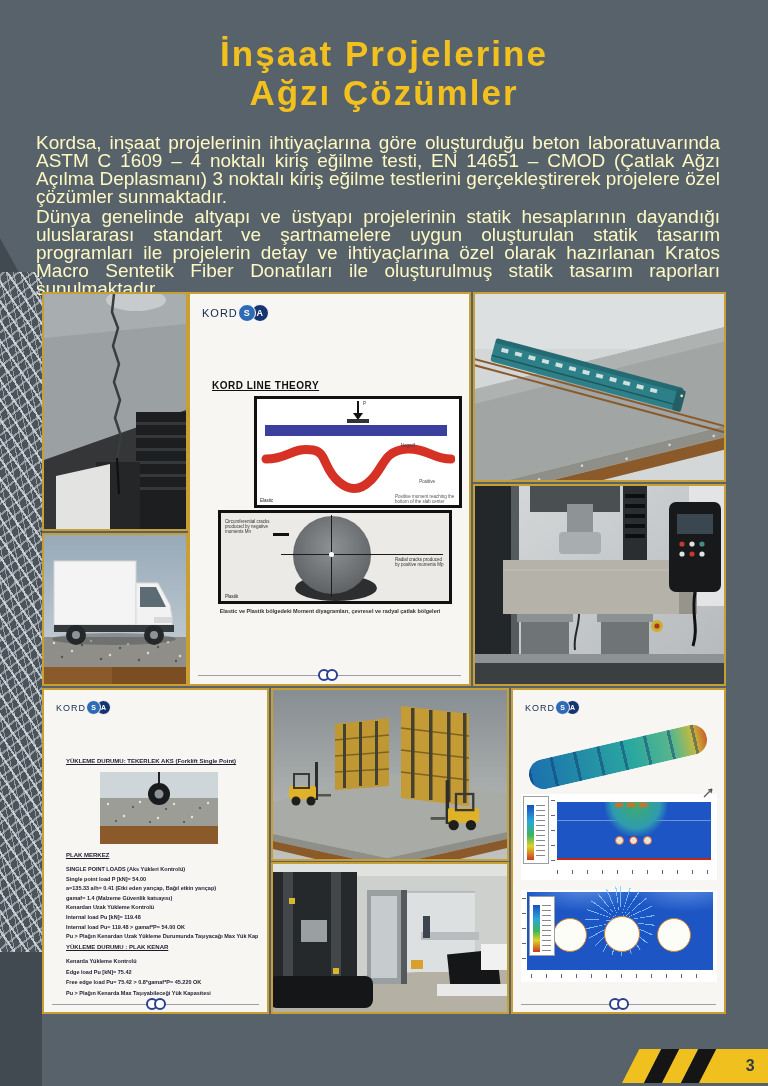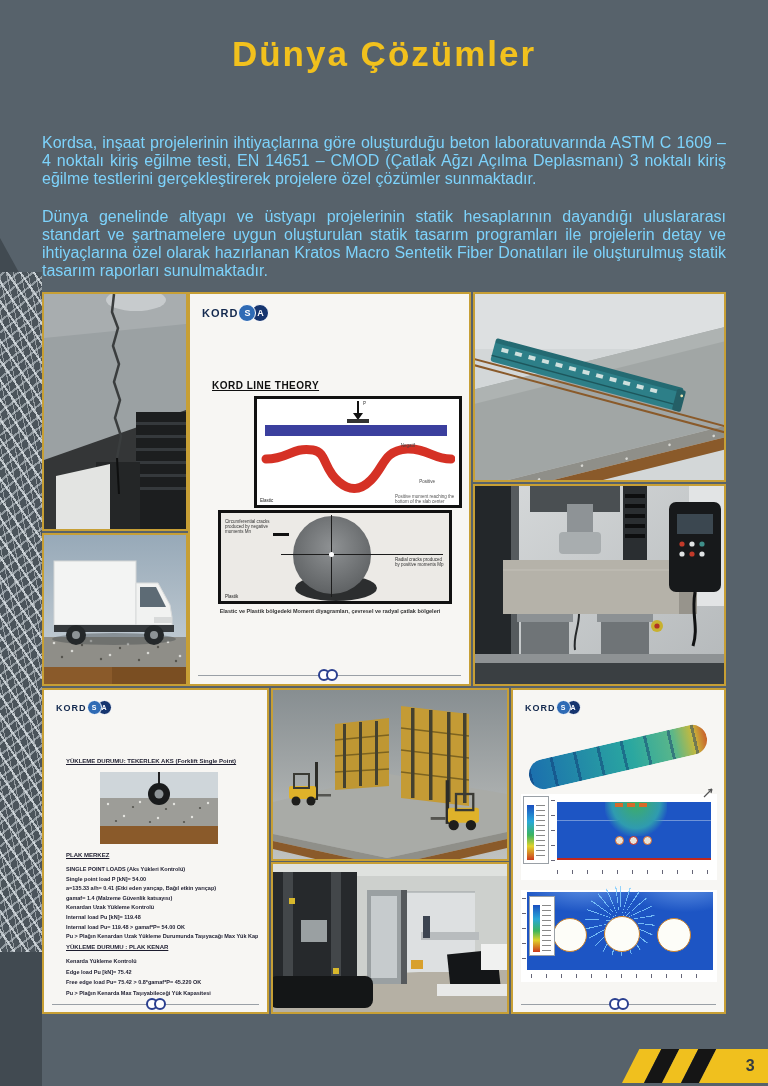--- a/index.html
+++ b/index.html
@@ -10,29 +10,29 @@
   .left-dark{left:0;top:238px;width:42px;height:848px;background:#414a51;
              clip-path:polygon(0 0,100% 9%,100% 100%,0 100%);}
   .fibers{left:0;top:272px;width:42px;height:680px;background:
     repeating-linear-gradient(56deg, rgba(226,232,236,.75) 0 2px, transparent 2px 11px),
     repeating-linear-gradient(-38deg, rgba(206,214,219,.55) 0 2px, transparent 2px 9px),
     repeating-linear-gradient(78deg, rgba(238,242,245,.45) 0 1px, transparent 1px 7px),
     #4b545b;}
   
   .title{left:0;top:34px;width:768px;text-align:center;color:#f2c11d;
          font-size:35px;line-height:39px;font-weight:bold;letter-spacing:2px;}
-  .para{left:42px;width:684px;color:#7dd3fc;font-size:16px;line-height:18px;
+  .para{left:36px;width:684px;color:#fef9c3;font-size:19px;line-height:18px;
         text-align:justify;}
   
   .tile{position:absolute;border:2px solid #c79f35;box-sizing:border-box;
         overflow:hidden;background:#f7f6f3;}
   .tile svg{display:block;}
   
   .klogo{display:flex;align-items:center;}
-  .klogo .kword{font-weight:bold;color:#13294e;letter-spacing:1px;}
+  .klogo .kword{font-weight:normal;color:#13294e;letter-spacing:1px;}
   .kcirc{border-radius:50%;color:#fff;font-weight:bold;display:flex;
          align-items:center;justify-content:center;border:1.5px solid #fff;}
   .kc-s{background:#2f6bb5;z-index:2;}
   .kc-a{background:#16356f;margin-left:-5px;z-index:1;}
   .klg .kword{font-size:11px;} .klg .kcirc{width:16px;height:16px;font-size:9px;}
   .ksm .kword{font-size:9px;}  .ksm .kcirc{width:13px;height:13px;font-size:7px;}
   
   .foot-line{position:absolute;height:1px;background:#9aa0a6;}
   .inf{position:absolute;display:flex;}
   .inf i{display:block;width:8px;height:8px;border:2.5px solid #2a3f8f;border-radius:50%;background:#fff;}
@@ -60,21 +60,22 @@
         padding-left:38px;color:#333c42;font-weight:bold;font-size:16px;
         transform:skewX(27deg);height:100%;}
 </style>
 </head>
 <body>
 
 <div class="abs left-dark"></div>
 <div class="abs fibers"></div>
 
 <div class="abs title">
-  <div>Dünya Çözümler</div>
+  <div>İnşaat Projelerine</div>
+  <div>Ağzı Çözümler</div>
 </div>
 
 <div class="abs para" style="top:134px;">Kordsa, inşaat projelerinin ihtiyaçlarına göre oluşturduğu beton laboratuvarında ASTM C 1609 – 4 noktalı kiriş eğilme testi, EN 14651 – CMOD (Çatlak Ağzı Açılma Deplasmanı) 3 noktalı kiriş eğilme testlerini gerçekleştirerek projelere özel çözümler sunmaktadır.</div>
 <div class="abs para" style="top:208px;">Dünya genelinde altyapı ve üstyapı projelerinin statik hesaplarının dayandığı uluslararası standart ve şartnamelere uygun oluşturulan statik tasarım programları ile projelerin detay ve ihtiyaçlarına özel olarak hazırlanan Kratos Macro Sentetik Fiber Donatıları ile oluşturulmuş statik tasarım raporları sunulmaktadır.</div>
 
 <div class="tile" style="left:42px;top:292px;width:146px;height:239px;">
   <svg viewBox="0 0 142 235" width="142" height="235">
     <rect width="142" height="235" fill="#343637"></rect>
     <polygon points="0,0 142,0 142,116 0,166" fill="#9ba1a3"></polygon>
     <polygon points="0,0 142,0 142,30 0,44" fill="#a8adaf"></polygon>

